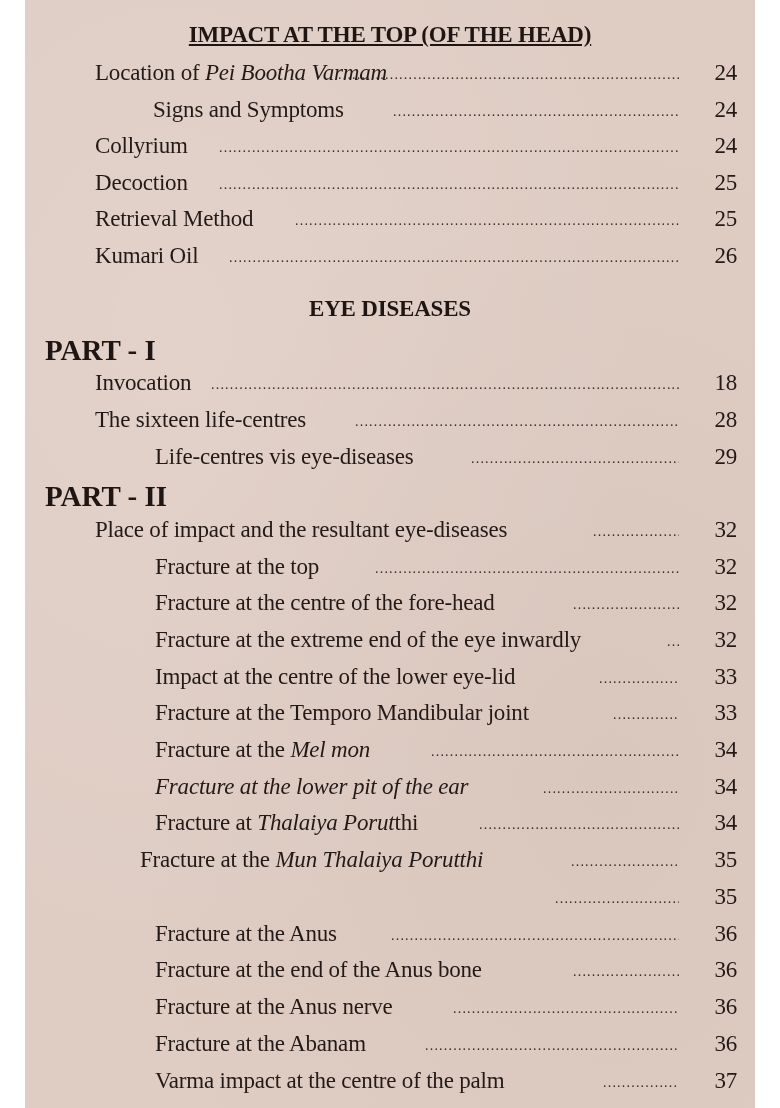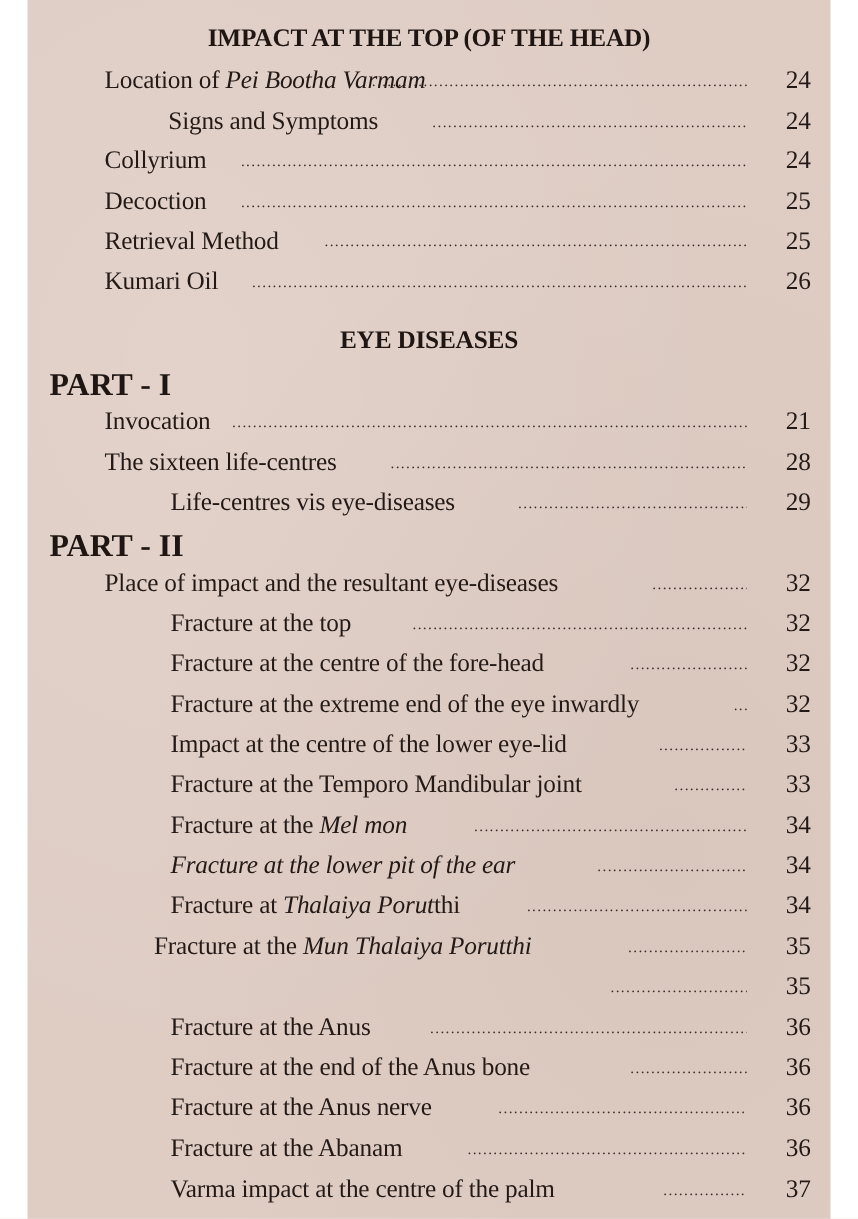--- a/index.html
+++ b/index.html
@@ -32,21 +32,21 @@
   }
   .part {
     position: absolute; left: 20px; font-weight: bold; font-size: 29px; color: #1f1613;
   }
 </style>
 </head>
 <body>
 
 <div class="page">
 
-  <div class="heading" style="top:22px;">IMPACT AT THE TOP (OF THE HEAD)</div>
+  <div class="heading" style="top:22px;text-decoration:underline;">IMPACT AT THE TOP (OF THE HEAD)</div>
 
   <div class="row" style="top:55px;">
     <span class="title" style="position:absolute;left:70px;"><span>Location of </span><i>Pei Bootha Varmam</i></span>
     <span class="dots" style="position:absolute;left:305px;right:68px;">...............................................................................................</span>
     <span class="page-num">24</span>
   </div>
   <div class="row" style="top:92px;">
     <span class="title" style="position:absolute;left:128px;">Signs and Symptoms</span>
     <span class="dots" style="position:absolute;left:360px;right:68px;">...............................................................................................</span>
     <span class="page-num">24</span>
@@ -72,21 +72,21 @@
     <span class="page-num">26</span>
   </div>
 
   <div class="heading" style="top:296px;">EYE DISEASES</div>
 
   <div class="part" style="top:334px;">PART - I</div>
 
   <div class="row" style="top:365px;">
     <span class="title" style="position:absolute;left:70px;">Invocation</span>
     <span class="dots" style="position:absolute;left:178px;right:68px;">..............................................................................................................................</span>
-    <span class="page-num">21</span>
+    <span class="page-num">18</span>
   </div>
   <div class="row" style="top:402px;">
     <span class="title" style="position:absolute;left:70px;">The sixteen life-centres</span>
     <span class="dots" style="position:absolute;left:322px;right:68px;">..............................................................................................................................</span>
     <span class="page-num">28</span>
   </div>
   <div class="row" style="top:439px;">
     <span class="title" style="position:absolute;left:130px;">Life-centres vis eye-diseases</span>
     <span class="dots" style="position:absolute;left:438px;right:68px;">..............................................................................................................................</span>
     <span class="page-num">29</span>

